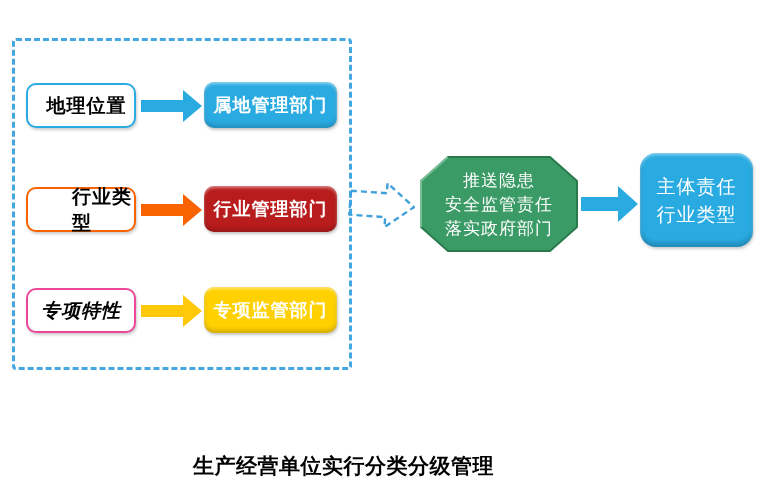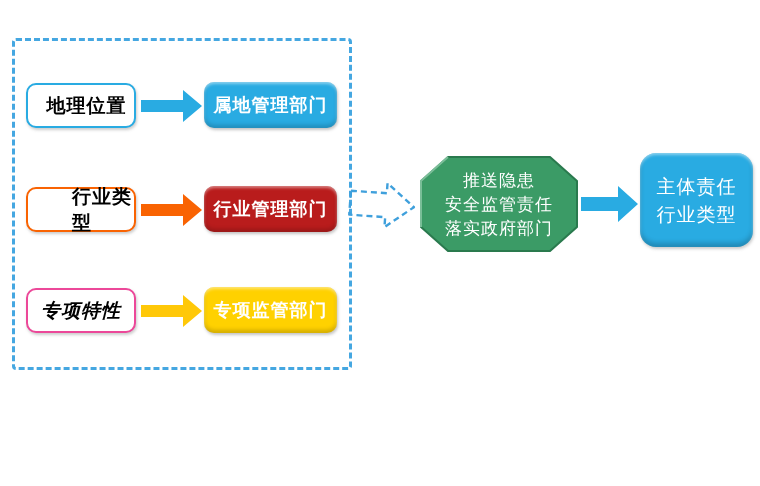--- a/index.html
+++ b/index.html
@@ -195,14 +195,15 @@
 
   <svg class="arrow-svg arrow-mid" width="58" height="40" viewBox="0 0 58 40">
     <polygon points="0,13 37,13 37,2 57,20 37,38 37,27 0,27" fill="#29abe2"></polygon>
   </svg>
 
   <div class="result-box">
     <div>主体责任</div>
     <div>行业类型</div>
   </div>
 
+  <div class="caption">生产经营单位实行分类分级管理</div>
 
 </div>
 
 </body></html>

